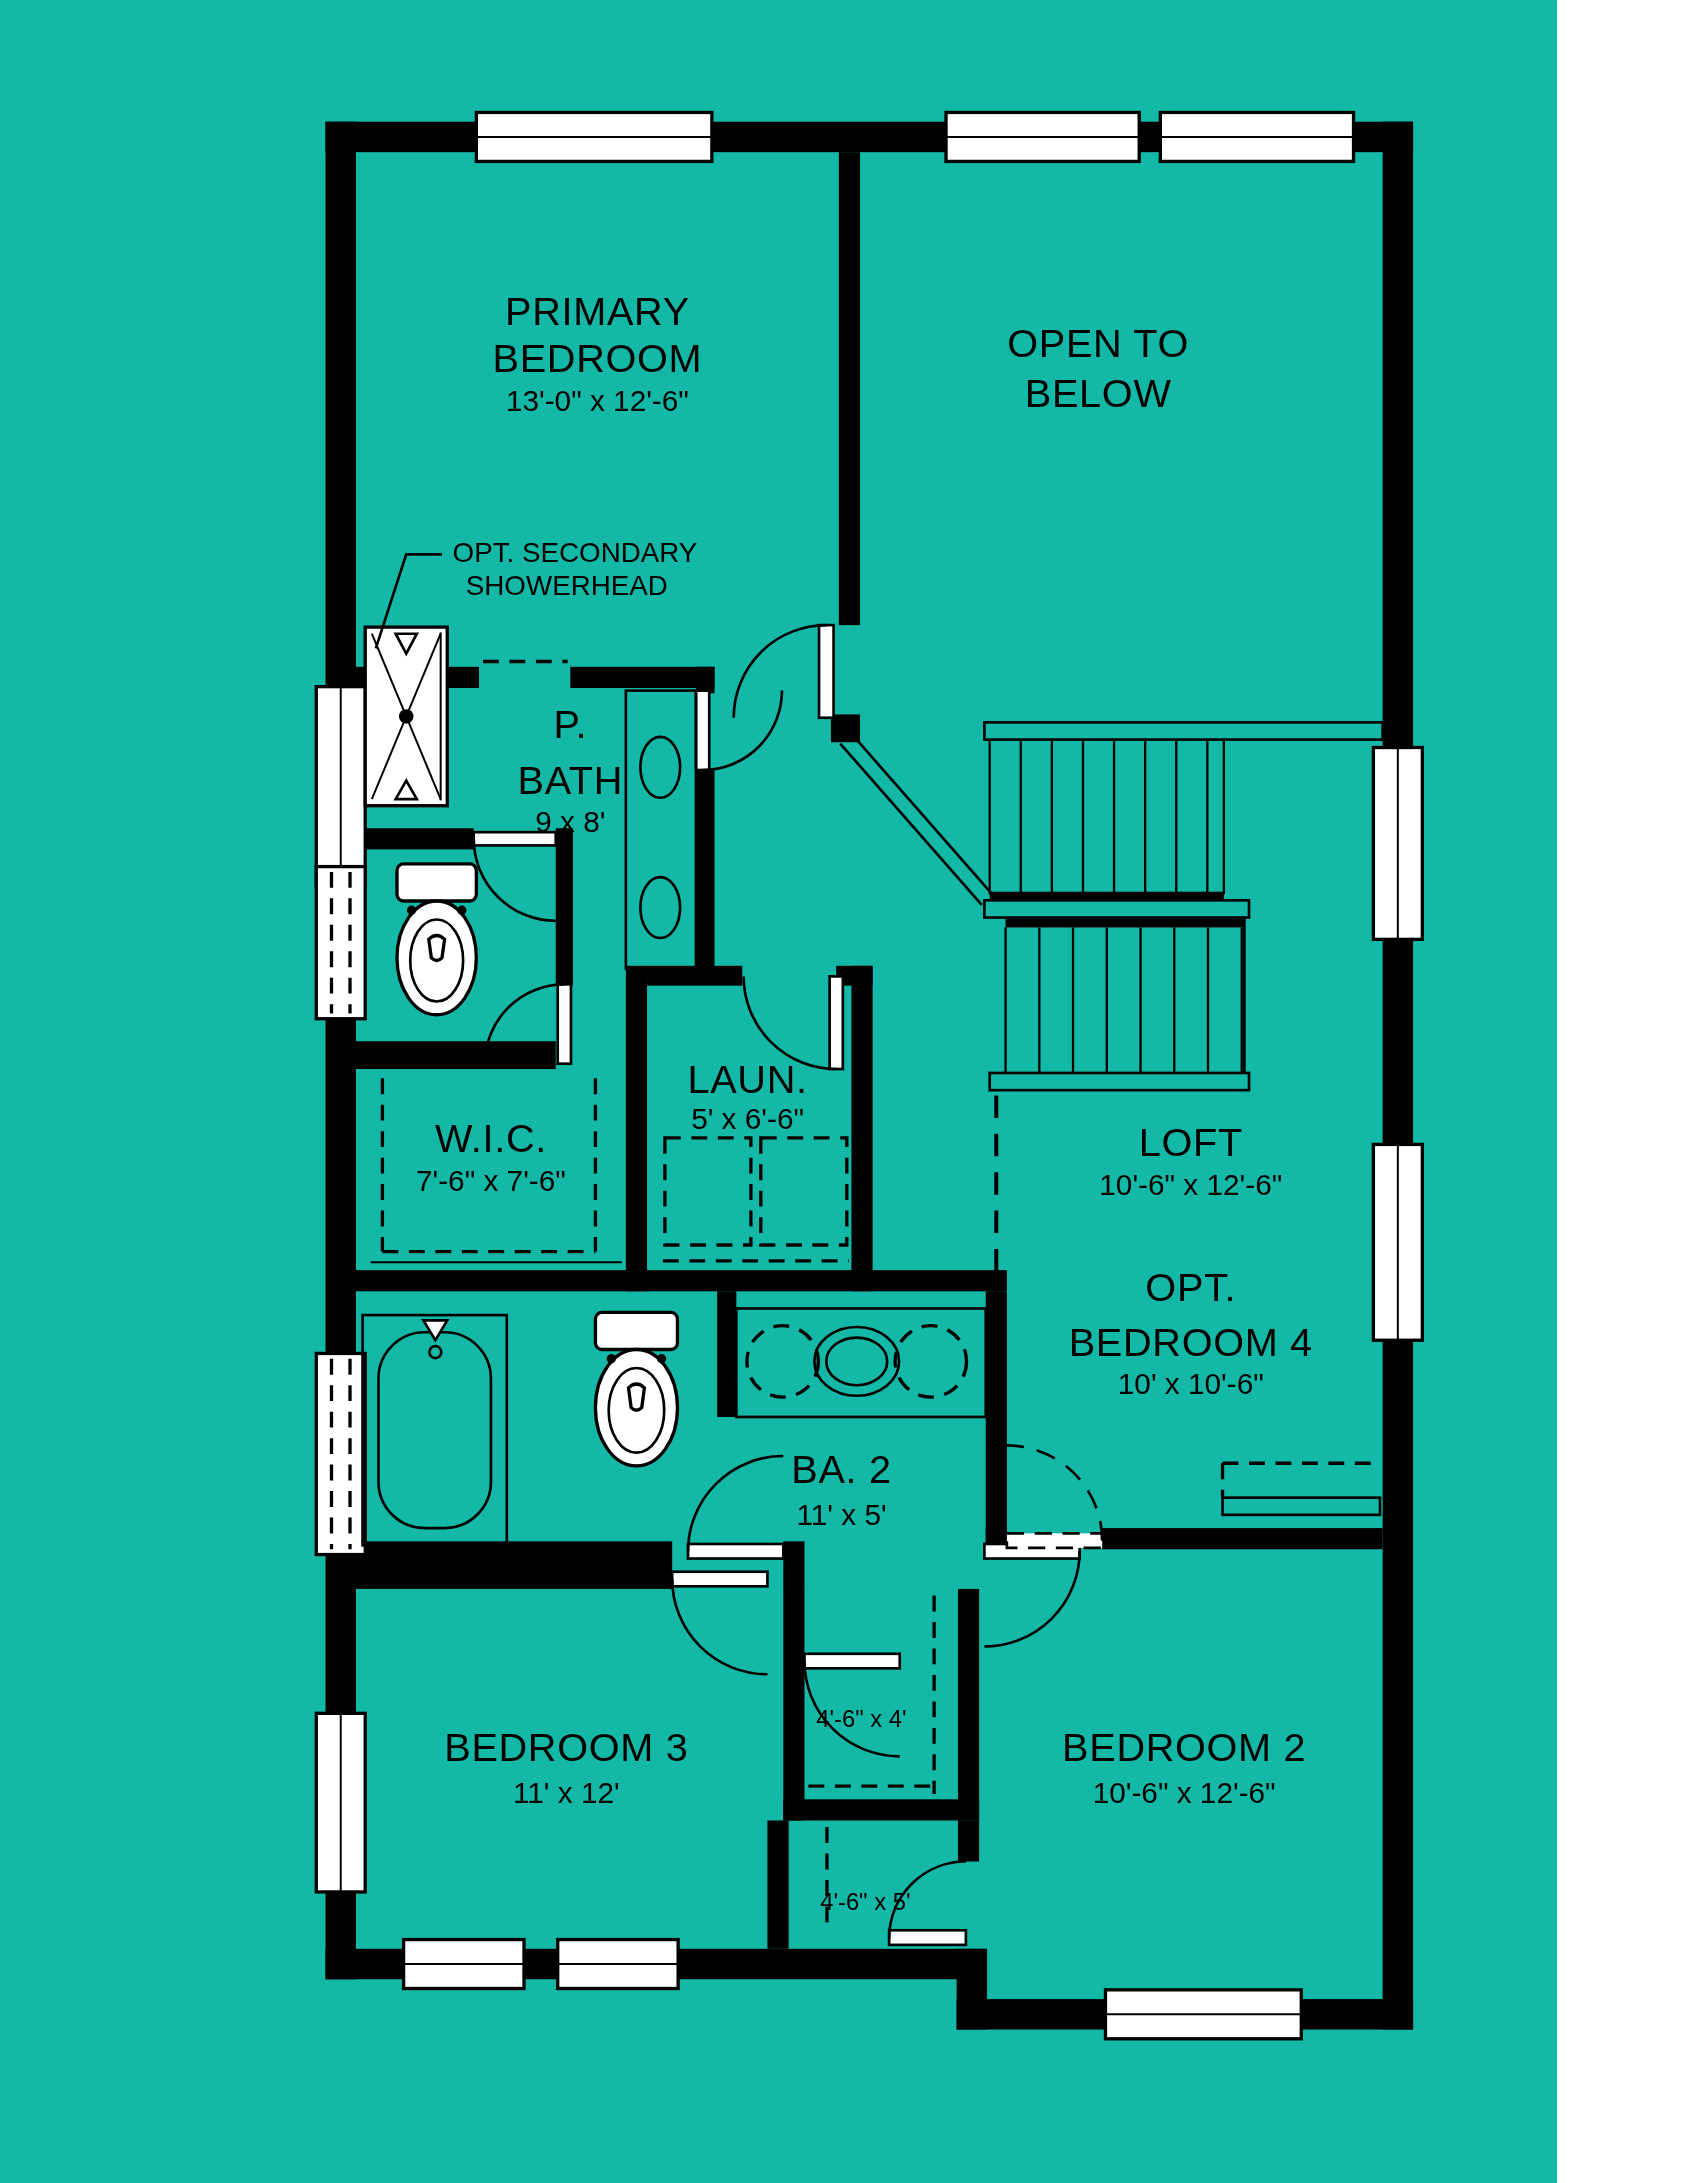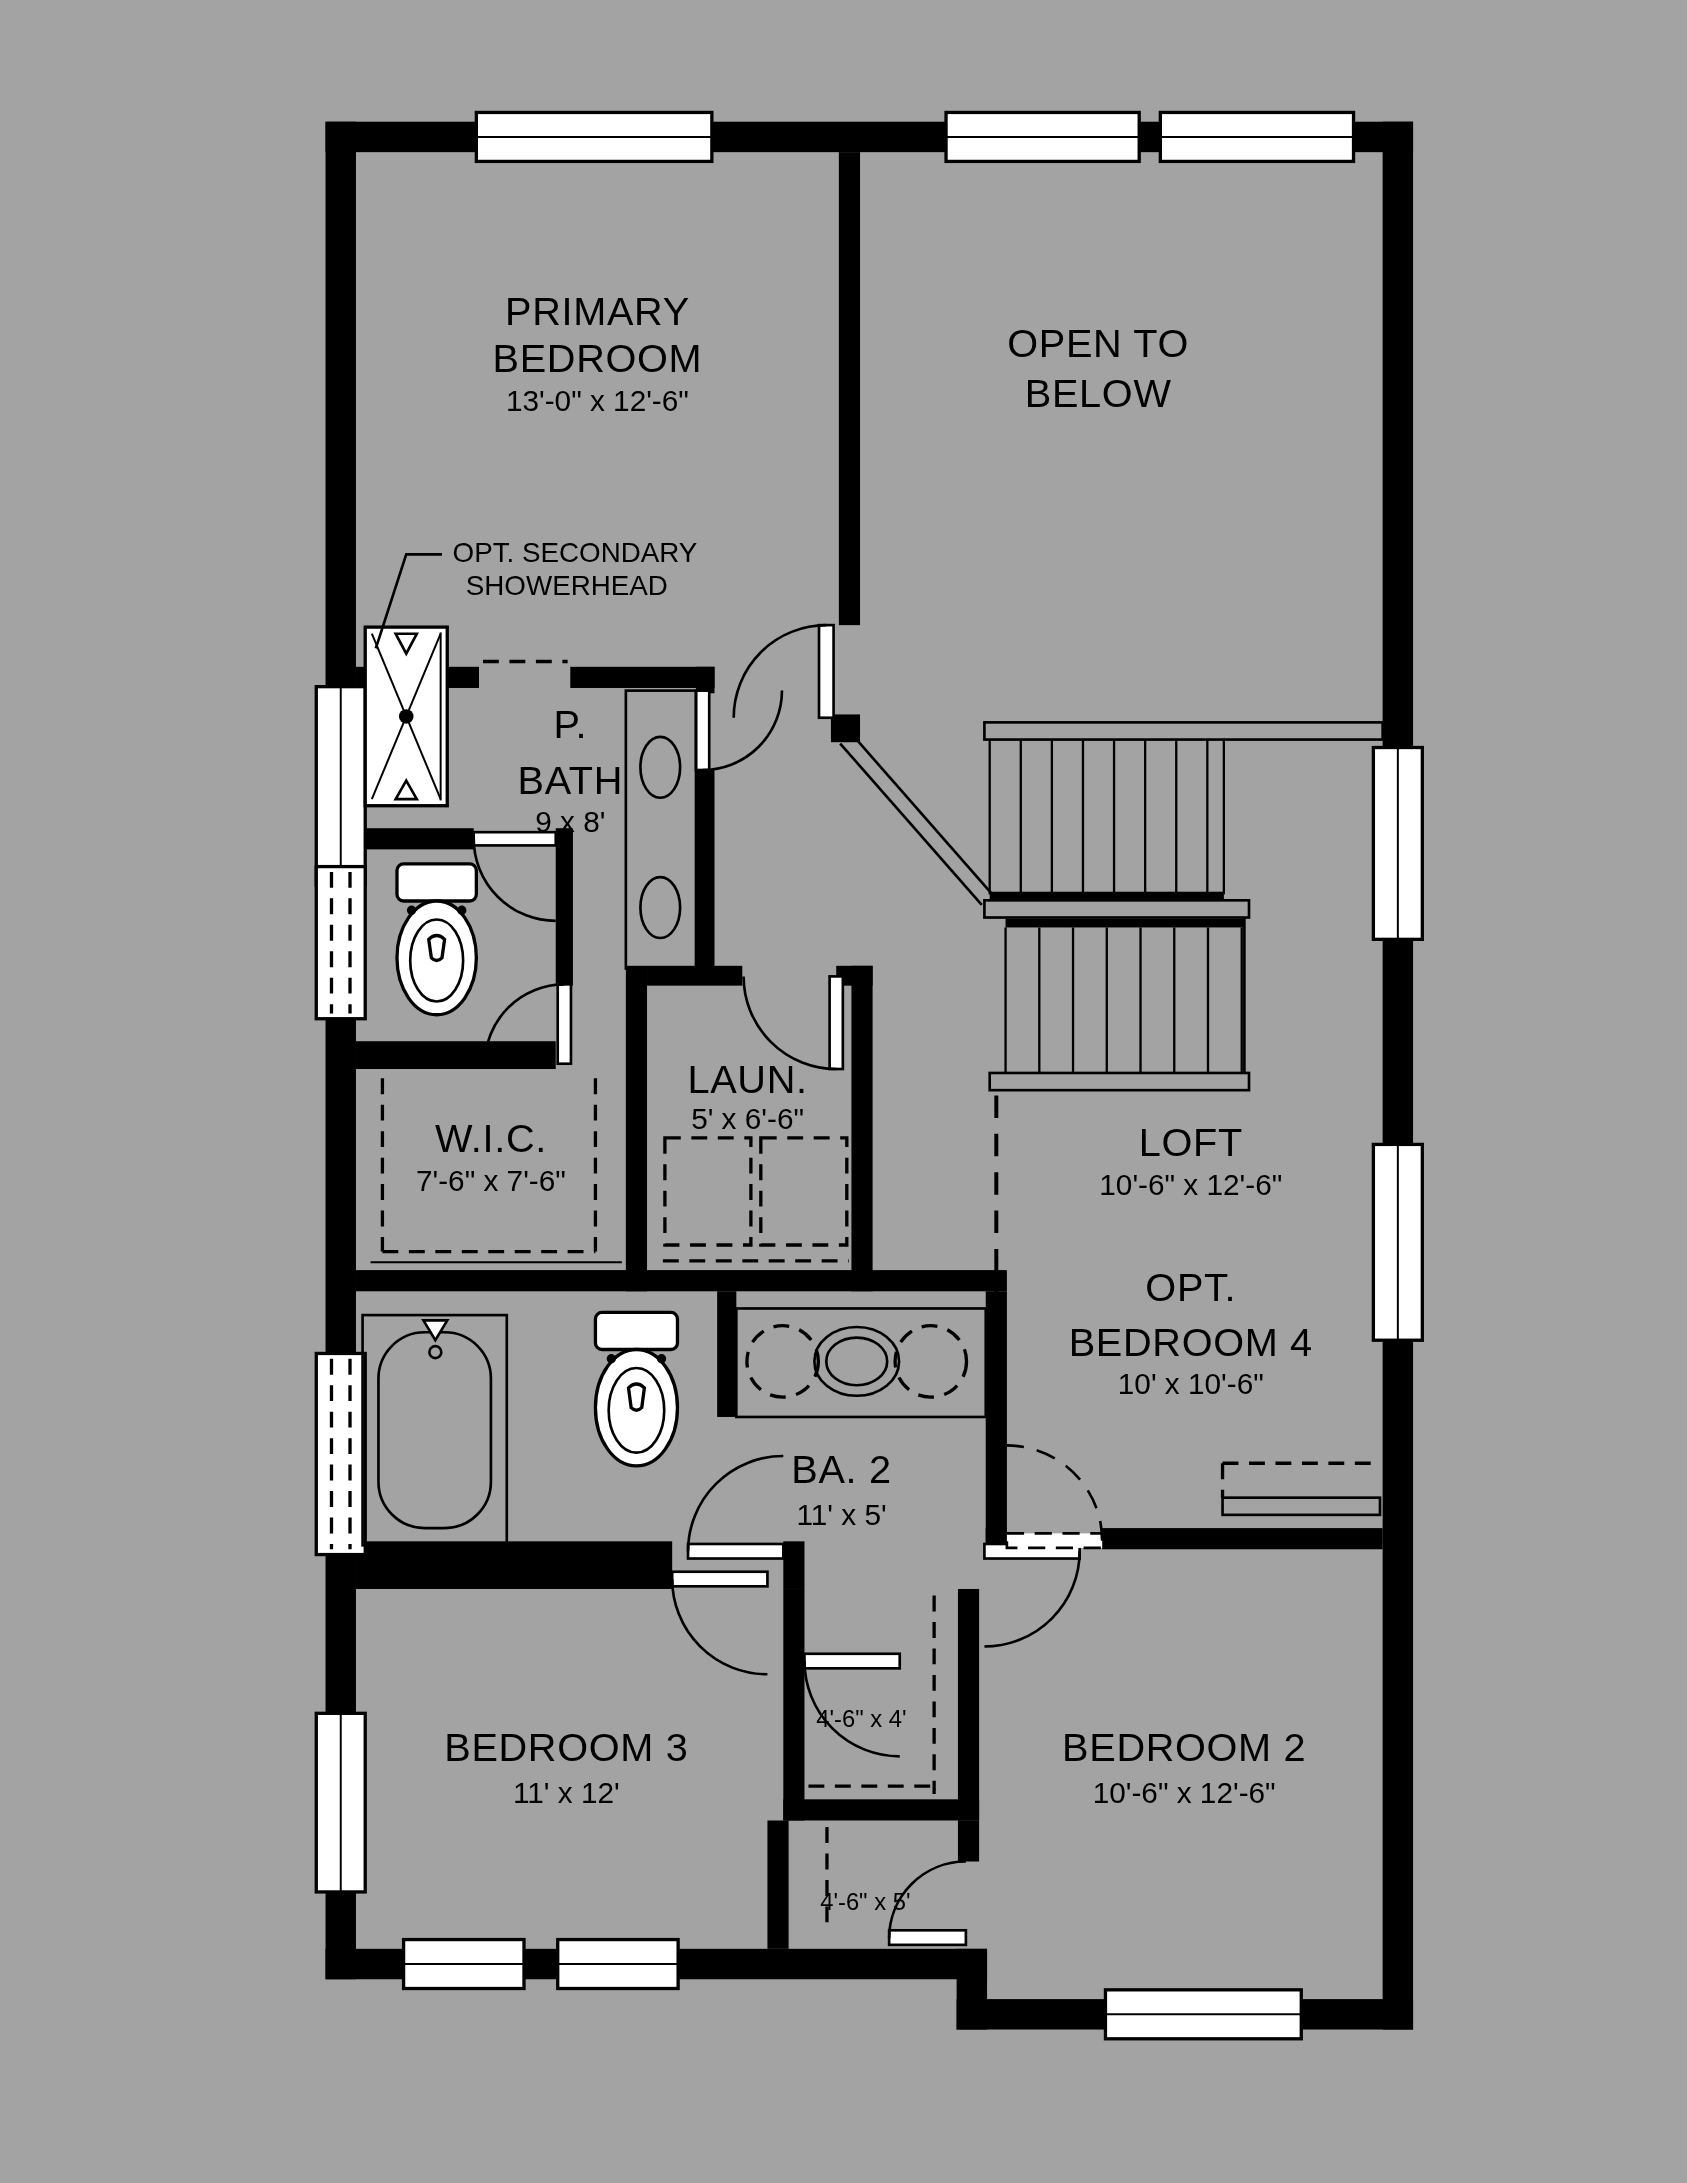--- a/index.html
+++ b/index.html
@@ -1,16 +1,16 @@
 <!DOCTYPE html>
 <html style="font-size:10.6px"><head>
 <meta charset="utf-8">
 <style>
   html,body{margin:0;padding:0;background:#ffffff;}
-  .page{position:relative;width:1687px;height:2183px;background:#a3a3a3;overflow:hidden;}
+  .page{position:relative;width:1557px;height:2183px;background:#14b8a6;overflow:hidden;}
   svg{position:absolute;top:0;left:0;}
   .wall{fill:#000000;stroke:none;}
   .thin{fill:none;stroke:#000000;stroke-width:4;}
   .thin2{fill:none;stroke:#000000;stroke-width:3;}
   .fix{fill:#ffffff;stroke:#000000;stroke-width:5;}
   .fix2{fill:none;stroke:#000000;stroke-width:4;}
   .leaf{fill:#ffffff;stroke:#000000;stroke-width:4;}
   .arc{fill:none;stroke:#000000;stroke-width:4;}
   .arcd{fill:none;stroke:#000000;stroke-width:4;stroke-dasharray:30 20;}
   .dash{fill:none;stroke:#000000;stroke-width:6;stroke-dasharray:34 24;}

